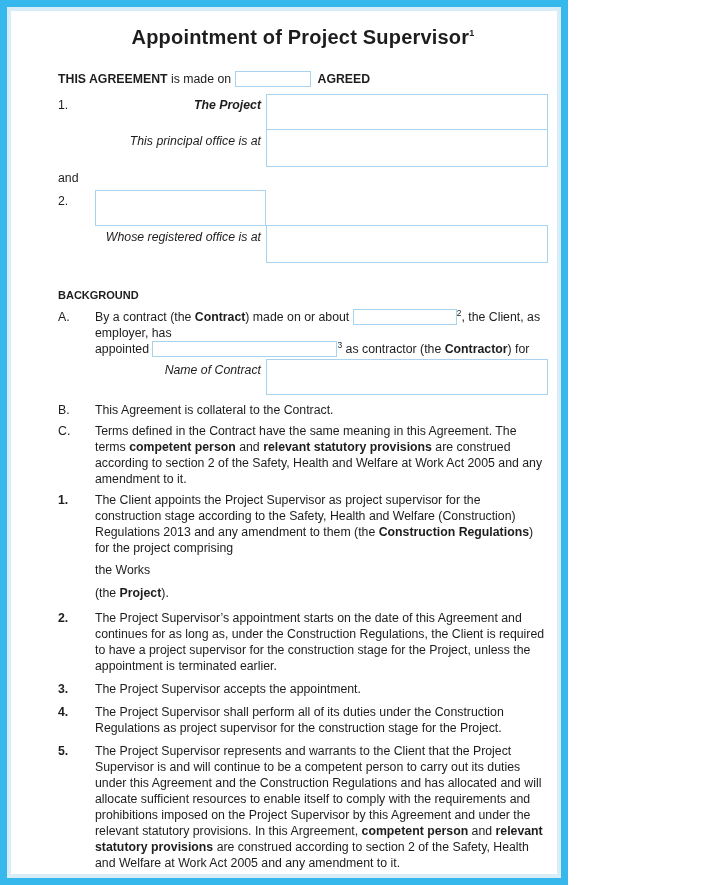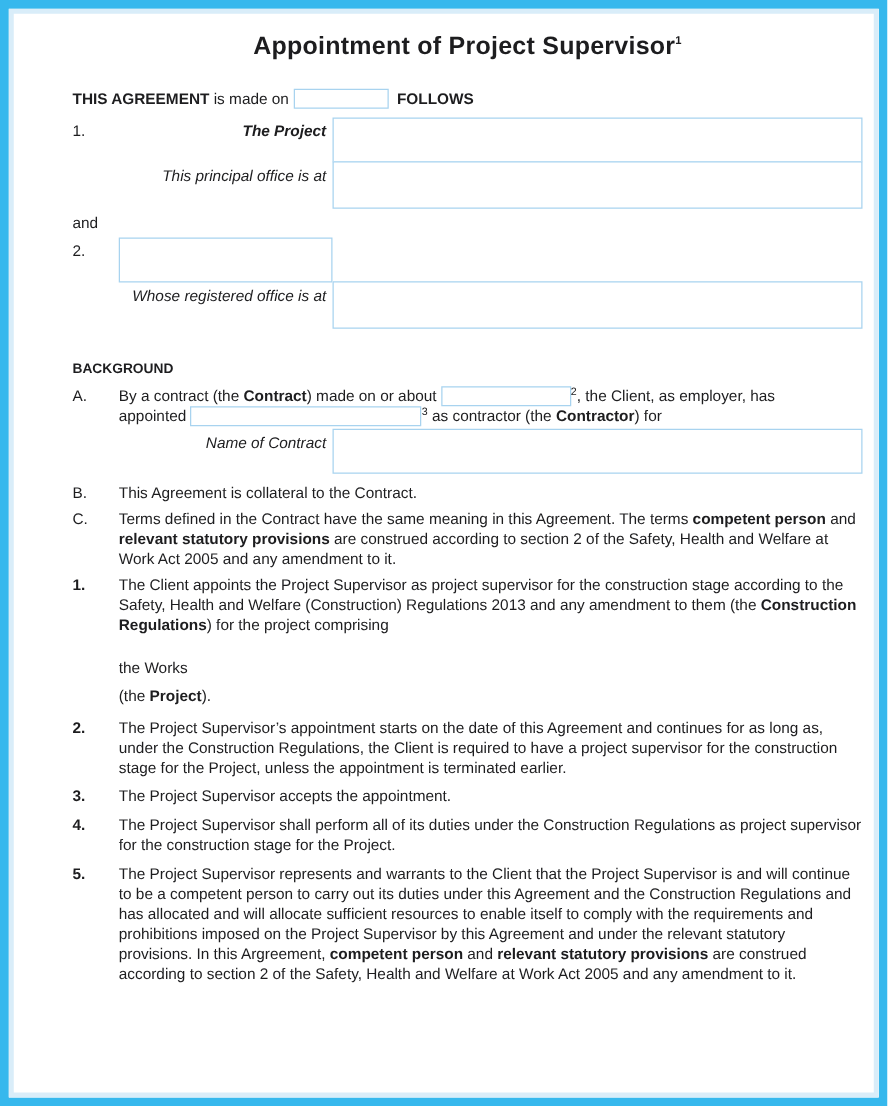--- a/index.html
+++ b/index.html
@@ -3,21 +3,21 @@
 <meta charset="utf-8">
 <style>
   * { margin:0; padding:0; box-sizing:border-box; }
   html,body { background:#ffffff; }
   body {
     width:710px; height:885px;
     font-family:"Liberation Sans","DejaVu Sans",sans-serif;
     color:#1d1d1f;
   }
   .page {
-    width:710px; height:885px;
+    width:568px; height:885px;
     border:7px solid #36b8ed;
     overflow:hidden;
     background:#fff;
   }
   .inner {
     width:100%; height:100%;
     border:4px solid #d9edf9;
     background:#fff;
     overflow:hidden;
   }
@@ -92,21 +92,21 @@
   .mt7 { margin-top:7px; }
   .mt9 { margin-top:9px; }
 
   .contract-grid {
     display:grid;
     grid-template-columns:37px 171px 1fr;
     margin-top:2px;
   }
   .works-line { margin-top:5px; margin-left:208px; }
 
-  .sub-line { margin-top:18px; }
+  .sub-line { margin-top:6px; }
   .project-input-row { margin-top:3px; white-space:nowrap; }
   .project-input {
     display:inline-block;
     width:412px;
     height:20px;
     border:2px solid #7fc0ea;
     background:#fff;
     padding:2px 0 0 4px;
     vertical-align:top;
     font-size:12.3px;
@@ -116,21 +116,21 @@
 </style>
 </head>
 <body>
 
 <div class="page" data-name="document-page">
   <div class="inner" data-name="page-inner-frame">
     <div class="content" data-name="document-content">
 
       <h1 class="title" data-name="page-title"><span data-name="page-title-text">Appointment of Project Supervisor</span><sup data-name="title-footnote-marker">1</sup></h1>
 
-      <div class="intro" data-name="agreement-intro-line"><span class="b" data-name="text-run">THIS AGREEMENT</span><span data-name="text-run"> is made on </span><span class="inline-input" data-name="agreement-date-input"></span><span class="b" data-name="text-run">FOLLOWS</span></div>
+      <div class="intro" data-name="agreement-intro-line"><span class="b" data-name="text-run">THIS AGREEMENT</span><span data-name="text-run"> is made on </span><span class="inline-input" data-name="agreement-date-input"></span><span class="b" data-name="text-run">AGREED</span></div>
 
       <div class="party-grid p1" data-name="party-client-section">
         <div class="num" data-name="party-number">1.</div>
         <div class="plabel" data-name="party-name-label"><span class="i" data-name="text-run">The </span><span class="b i" data-name="text-run">Project</span></div>
         <div class="pbox h36" data-name="client-name-input"></div>
         <div class="num" data-name="spacer"></div>
         <div class="plabel" data-name="party-office-label">This principal office is at</div>
         <div class="pbox h38 row2" data-name="client-office-input"></div>
       </div>
 

